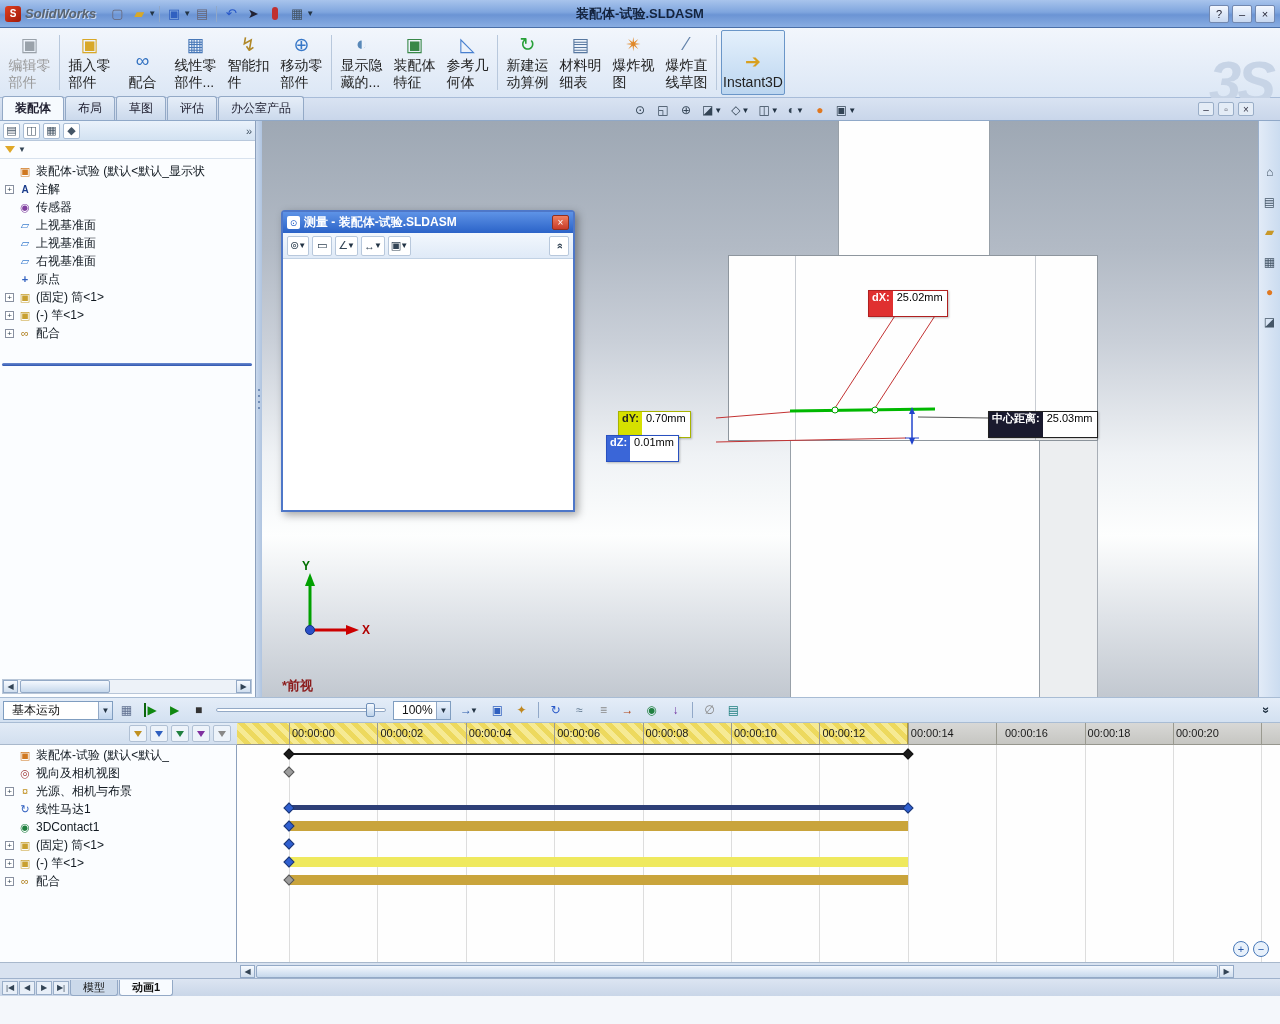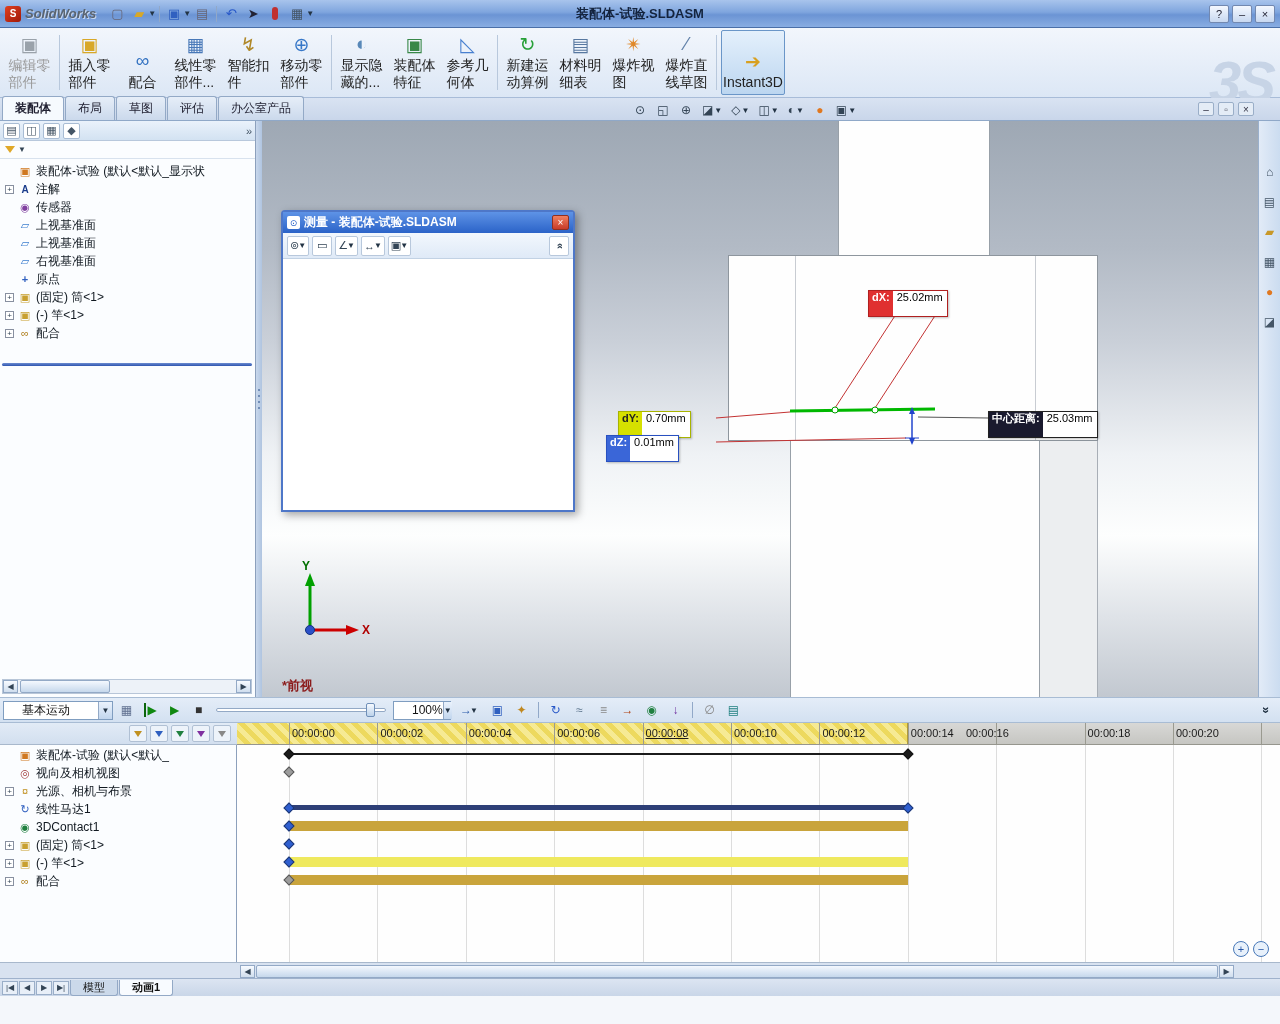--- a/index.html
+++ b/index.html
@@ -69,21 +69,21 @@
 .ttext{color:#fff;font-weight:bold;font-size:12px;white-space:nowrap}
 .mclose{margin-left:auto;width:17px;height:15px;background:linear-gradient(#F08060,#C83C28);border:1px solid #903020;border-radius:2px;color:#fff;font-size:10px;display:flex;align-items:center;justify-content:center}
 .mtoolbar{height:26px;background:linear-gradient(#F2F7FD,#DFEAF7);border-bottom:1px solid #C2D2E4;display:flex;align-items:center;padding:0 4px;gap:3px}
 .mtbtn{height:20px;min-width:20px;border:1px solid #B8C8DC;background:#fff;border-radius:2px;display:flex;align-items:center;justify-content:center;font-size:11px;color:#345;padding:0 2px;gap:1px}
 .mlist{margin:5px 6px 4px;height:50px;border:1px solid #7A9CC8;background:#D5E6F8;font-size:12px;overflow:hidden}
 .mlrow{height:16px;line-height:16px;padding:0 5px;white-space:nowrap}
 .mlrow.sel{background:#94BCEC}
 .mresults{padding:6px 10px;font-size:12px;line-height:19px;color:#101010}
 
 .motionbar{position:absolute;left:0;top:697px;width:1280px;height:26px;background:linear-gradient(#E4EDF8,#D3E1F1);border-top:1px solid #A8BCD4;border-bottom:1px solid #A8BCD4;display:flex;align-items:center;padding:0 3px;gap:3px}
-.combo{height:19px;border:1px solid #7F9DC0;background:#fff;display:flex;align-items:center;padding:0 0 0 18px;font-size:12px}
+.combo{height:19px;border:1px solid #7F9DC0;background:#fff;display:flex;align-items:center;padding:0 0 0 8px;font-size:12px}
 .carrow{width:14px;height:17px;background:linear-gradient(#EAF2FC,#C2D6EE);border-left:1px solid #93A9C6;font-size:8px;display:flex;align-items:center;justify-content:center;color:#234;margin-left:auto}
 .mbtn{width:21px;height:20px;display:flex;align-items:center;justify-content:center;font-size:12px;border:1px solid transparent;border-radius:2px;color:#345}
 .slider{width:170px;height:18px;display:flex;align-items:center;position:relative;margin:0 4px}
 .groove{width:100%;height:4px;background:#fff;border:1px solid #93A9C6;border-radius:2px}
 .thumb{position:absolute;left:150px;top:2px;width:9px;height:14px;background:linear-gradient(#F6FAFF,#BCD2EA);border:1px solid #6F8FB8;border-radius:2px}
 #filtercell{position:absolute;left:0;top:723px;width:237px;height:22px;background:linear-gradient(#E2EBF6,#D2DFEF);border-bottom:1px solid #A8B8CC;display:flex;align-items:center;justify-content:flex-end;padding-right:6px;gap:3px}
 .fbtn{width:18px;height:17px;display:flex;align-items:center;justify-content:center;border:1px solid #B0C0D4;background:#EDF3FA;border-radius:2px}
 .fun2{width:0;height:0;border-left:4px solid transparent;border-right:4px solid transparent;border-top:6px solid #C09020}
 #ruler{position:absolute;left:237px;top:723px;width:1218px;height:22px;background:linear-gradient(#D8D8D6,#C6C6C2);border-bottom:1px solid #96968E;overflow:hidden}
 .ryellow{position:absolute;top:0;bottom:0;left:0;background:repeating-linear-gradient(45deg,#F6EA94 0 5px,#EDD95E 5px 10px);border-right:1px solid #B09A3A}
@@ -451,29 +451,29 @@
     <div class="ryellow" style="width: 670.8px;"></div>
     <div class="rtick" style="left: 52px;"></div>
     <span class="rlab" style="left: 55px;">00:00:00</span>
     <div class="rtick" style="left: 140.4px;"></div>
     <span class="rlab" style="left: 143.4px;">00:00:02</span>
     <div class="rtick" style="left: 228.8px;"></div>
     <span class="rlab" style="left: 231.8px;">00:00:04</span>
     <div class="rtick" style="left: 317.2px;"></div>
     <span class="rlab" style="left: 320.2px;">00:00:06</span>
     <div class="rtick" style="left: 405.6px;"></div>
-    <span class="rlab" style="left: 408.6px; text-decoration: underline;">00:00:08</span>
+    <span class="rlab" style="left: 408.6px;">00:00:08</span>
     <div class="rtick" style="left: 494px;"></div>
     <span class="rlab" style="left: 497px;">00:00:10</span>
     <div class="rtick" style="left: 582.4px;"></div>
     <span class="rlab" style="left: 585.4px;">00:00:12</span>
     <div class="rtick" style="left: 670.8px;"></div>
     <span class="rlab" style="left: 673.8px;">00:00:14</span>
     <div class="rtick" style="left: 759.2px;"></div>
-    <span class="rlab" style="left: 729px;">00:00:16</span>
+    <span class="rlab" style="left: 768px;">00:00:16</span>
     <div class="rtick" style="left: 847.6px;"></div>
     <span class="rlab" style="left: 850.6px;">00:00:18</span>
     <div class="rtick" style="left: 936px;"></div>
     <span class="rlab" style="left: 939px;">00:00:20</span>
     <div class="rtick" style="left: 1024.4px;"></div>
   </div>
 
 <div id="mtree">
   <div class="trow">
     <span class="expspace"></span>

